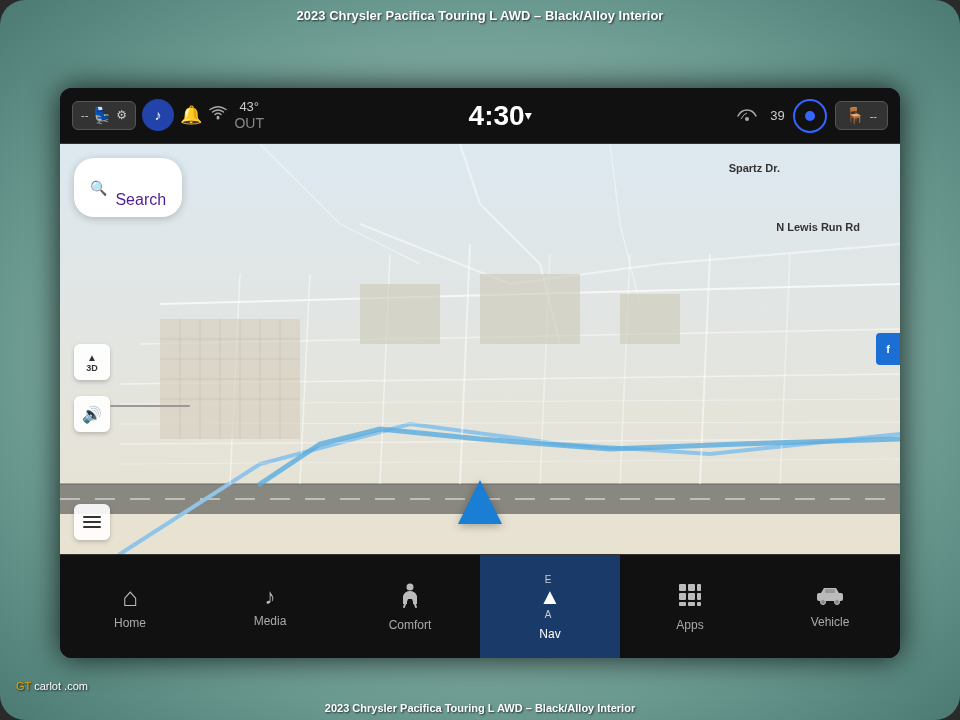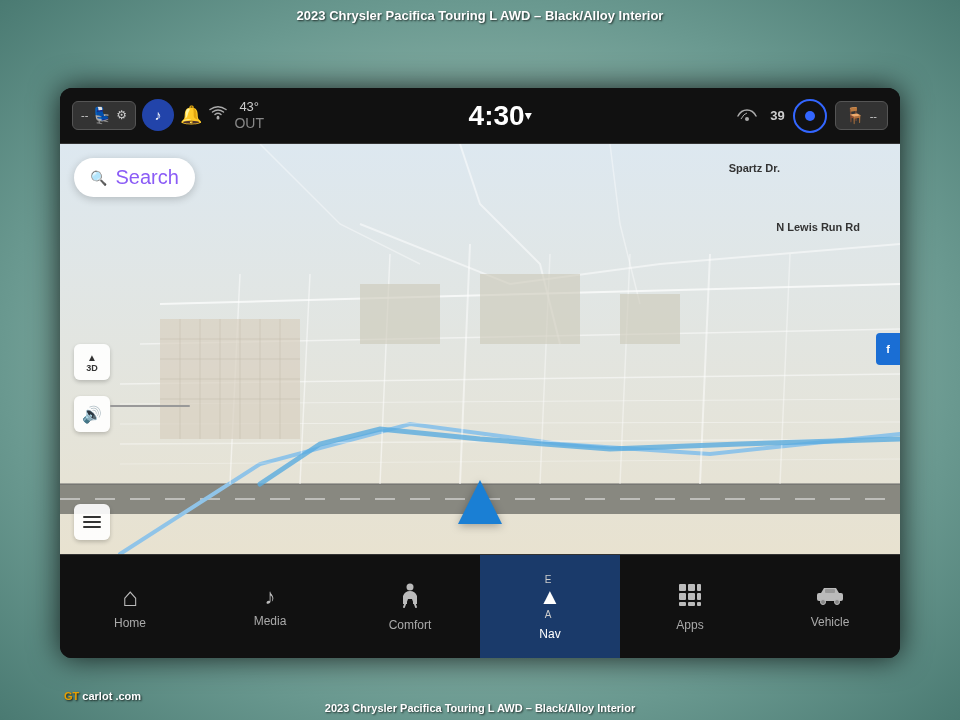--- a/index.html
+++ b/index.html
@@ -10,20 +10,21 @@
       font-family: Arial, sans-serif;
       overflow: hidden;
       position: relative;
     }
 
     
     .car-frame {
       position: absolute;
       inset: 0;
       background: radial-gradient(ellipse at center, #b8d4cc 0%, #8fb5aa 40%, #6a9990 70%, #4a7a72 100%);
+      border-radius: 25px;
     }
 
     
     .top-watermark {
       position: absolute;
       top: 8px;
       left: 50%;
       transform: translateX(-50%);
       color: #fff;
       font-size: 13px;
@@ -43,28 +44,27 @@
       font-size: 11px;
       font-weight: bold;
       text-shadow: 1px 1px 2px rgba(0,0,0,0.7);
       white-space: nowrap;
       z-index: 100;
     }
 
     
     .gtcarlot-logo {
       position: absolute;
-      bottom: 18px;
+      bottom: 28px;
       left: 16px;
       z-index: 100;
       font-size: 11px;
-      font-weight: bold;
+      font-weight: normal;
       color: #fff;
       text-shadow: 1px 1px 2px rgba(0,0,0,0.8);
-      margin-left: 48px;
     }
     .gtcarlot-logo span.gt { color: #e8a000; }
 
     
     .screen-container {
       position: absolute;
       top: 88px;
       left: 60px;
       width: 840px;
       height: 570px;
@@ -130,21 +130,20 @@
       text-align: center;
       line-height: 1.2;
     }
 
     .status-speed {
       color: #ccc;
       font-size: 13px;
       display: flex;
       align-items: center;
       gap: 12px;
-      font-weight: bold;
     }
 
     .status-circle-btn {
       width: 34px;
       height: 34px;
       border-radius: 50%;
       background: transparent;
       border: 2px solid #3366ff;
       display: flex;
       align-items: center;
@@ -202,22 +201,23 @@
       box-shadow: 0 2px 8px rgba(0,0,0,0.2);
       z-index: 10;
     }
 
     .search-bar-icon {
       color: #666;
       font-size: 14px;
     }
 
     .search-bar-text {
-      color: #8b5cf6;
-      font-size: 20px;
+      color: #4c1d95;
+      font-size: 16px;
+      margin-top: 25px;
     }
 
     
     .map-3d-btn {
       position: absolute;
       left: 14px;
       top: 200px;
       background: rgba(255,255,255,0.9);
       border-radius: 6px;
       width: 36px;

